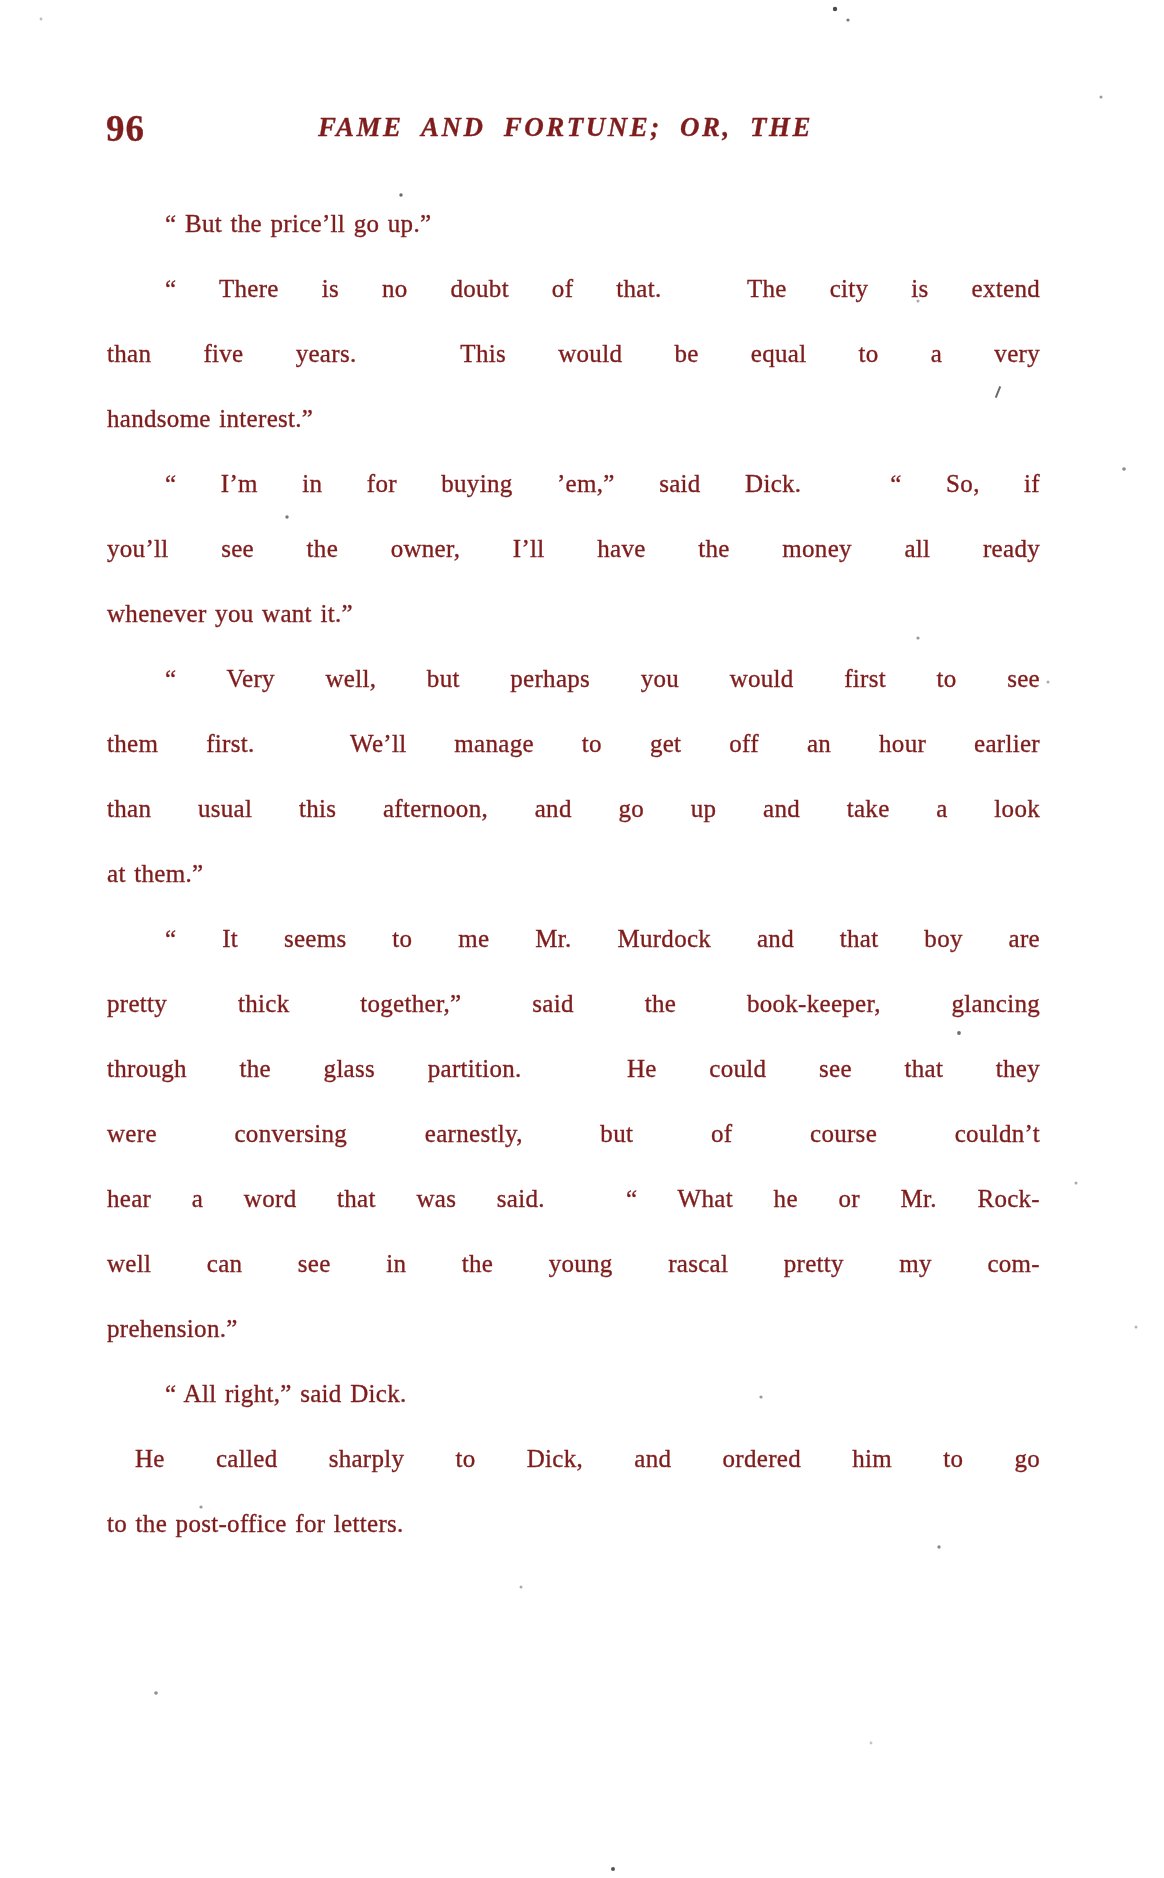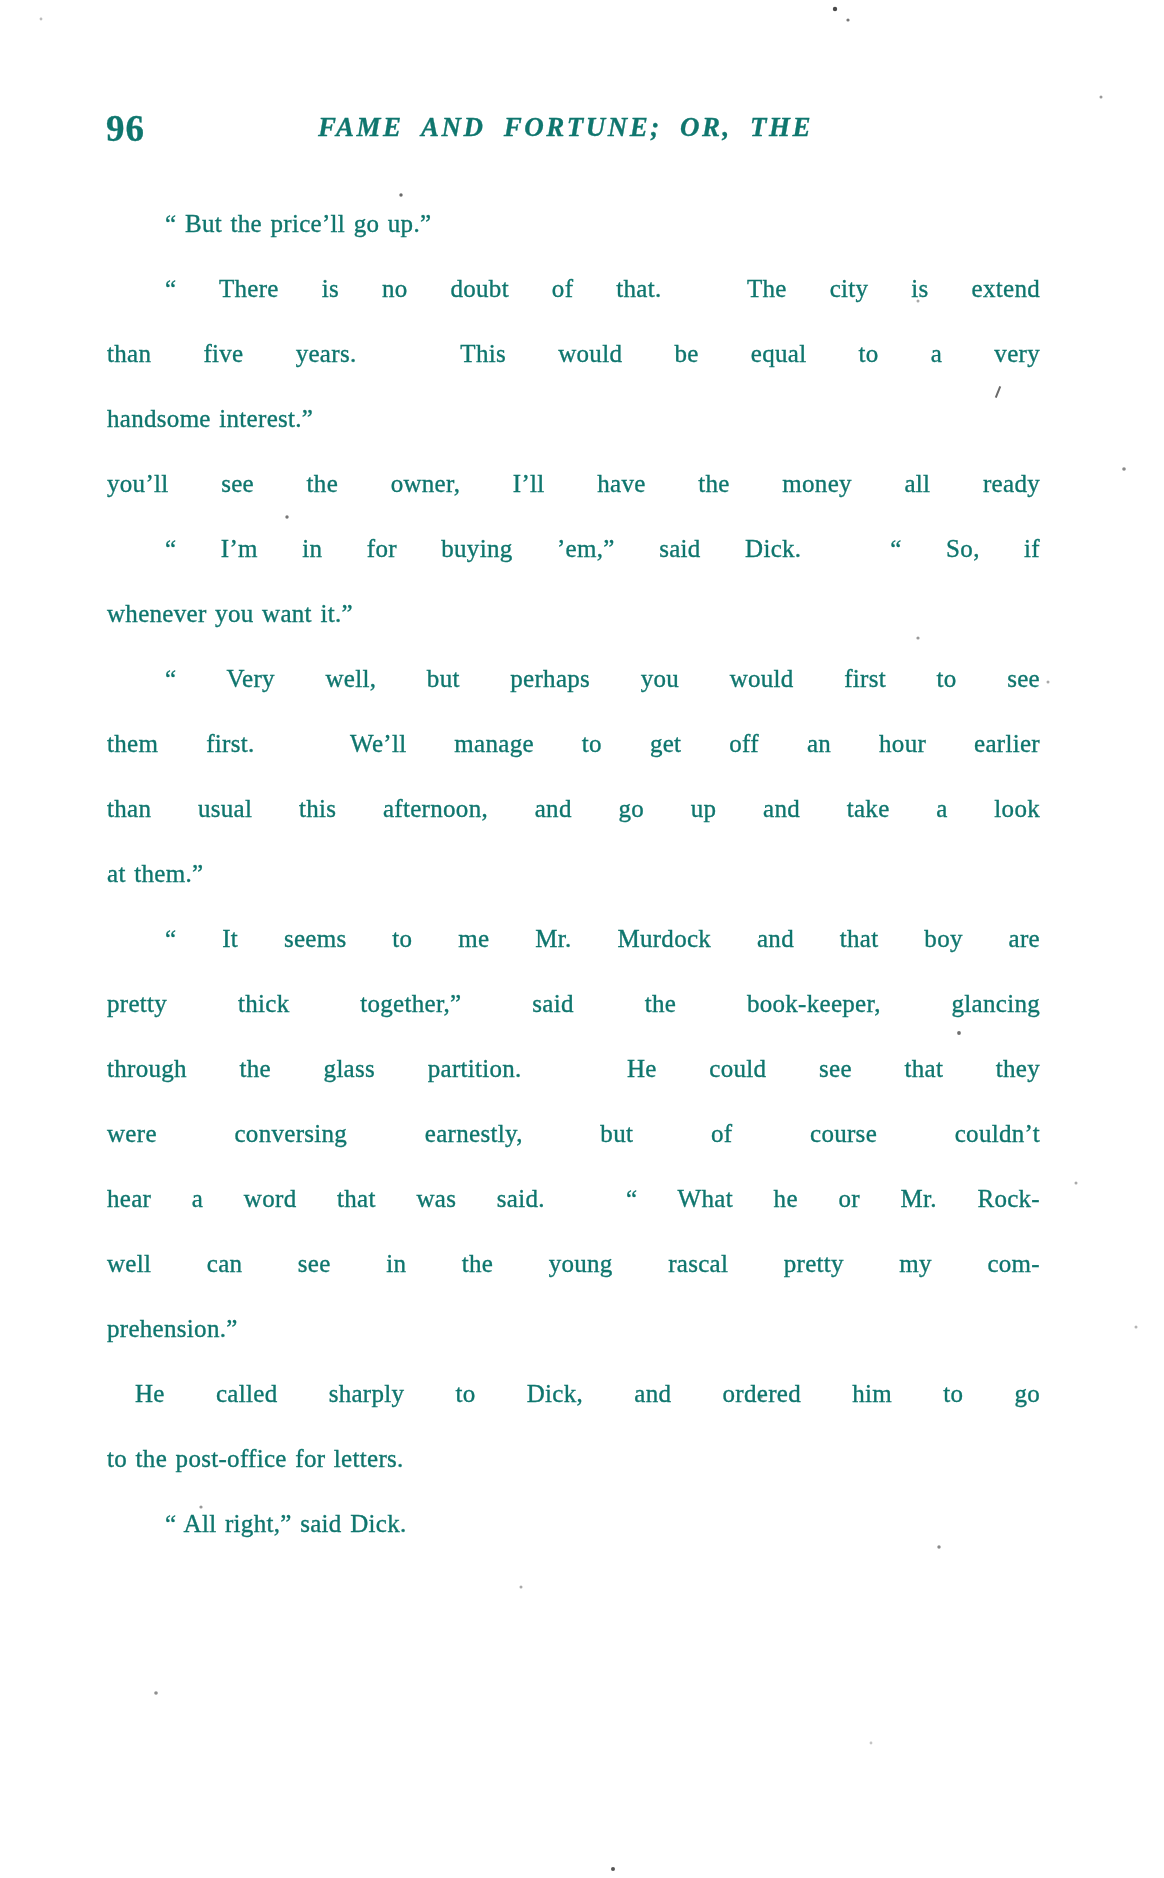--- a/index.html
+++ b/index.html
@@ -6,21 +6,21 @@
   body {
     width: 1164px; height: 1878px;
     background: #ffffff;
     overflow: hidden;
     font-family: "Liberation Serif", serif;
   }
   .page {
     position: relative;
     width: 1164px; height: 1878px;
     background: #ffffff;
-    color: #0f766e;
+    color: #7f1d1d;
   }
   .page-number {
     position: absolute;
     left: 106px; top: 107px;
     font-size: 37px;
     font-weight: 700;
     letter-spacing: 1px;
     -webkit-text-stroke: 0.3px currentColor;
   }
   .running-title {
@@ -103,40 +103,40 @@
   <div class="text-block">
       <div class="paragraph quoted">
         <div class="line first last">“ But the price’ll go up.”</div>
       </div>
       <div class="paragraph quoted">
         <div class="line first">“ There is no doubt of that.  The city is extend</div>
         <div class="line">than five years.  This would be equal to a very</div>
         <div class="line last">handsome interest.”</div>
       </div>
       <div class="paragraph quoted">
+        <div class="line first">“ I’m in for buying ’em,” said Dick.  “ So, if</div>
         <div class="line">you’ll see the owner, I’ll have the money all ready</div>
-        <div class="line first">“ I’m in for buying ’em,” said Dick.  “ So, if</div>
         <div class="line last">whenever you want it.”</div>
       </div>
       <div class="paragraph quoted">
         <div class="line first">“ Very well, but perhaps you would first to see</div>
         <div class="line">them first.  We’ll manage to get off an hour earlier</div>
         <div class="line">than usual this afternoon, and go up and take a look</div>
         <div class="line last">at them.”</div>
       </div>
       <div class="paragraph quoted">
         <div class="line first">“ It seems to me Mr. Murdock and that boy are</div>
         <div class="line">pretty thick together,” said the book-keeper, glancing</div>
         <div class="line">through the glass partition.  He could see that they</div>
         <div class="line">were conversing earnestly, but of course couldn’t</div>
         <div class="line">hear a word that was said.  “ What he or Mr. Rock-</div>
         <div class="line">well can see in the young rascal pretty my com-</div>
         <div class="line last">prehension.”</div>
       </div>
+      <div class="paragraph quoted">
+        <div class="line first last">“ All right,” said Dick.</div>
+      </div>
       <div class="paragraph plain">
         <div class="line first">He called sharply to Dick, and ordered him to go</div>
         <div class="line last">to the post-office for letters.</div>
-      </div>
-      <div class="paragraph quoted">
-        <div class="line first last">“ All right,” said Dick.</div>
       </div>
     </div>
 </div>
 
 </body></html>

